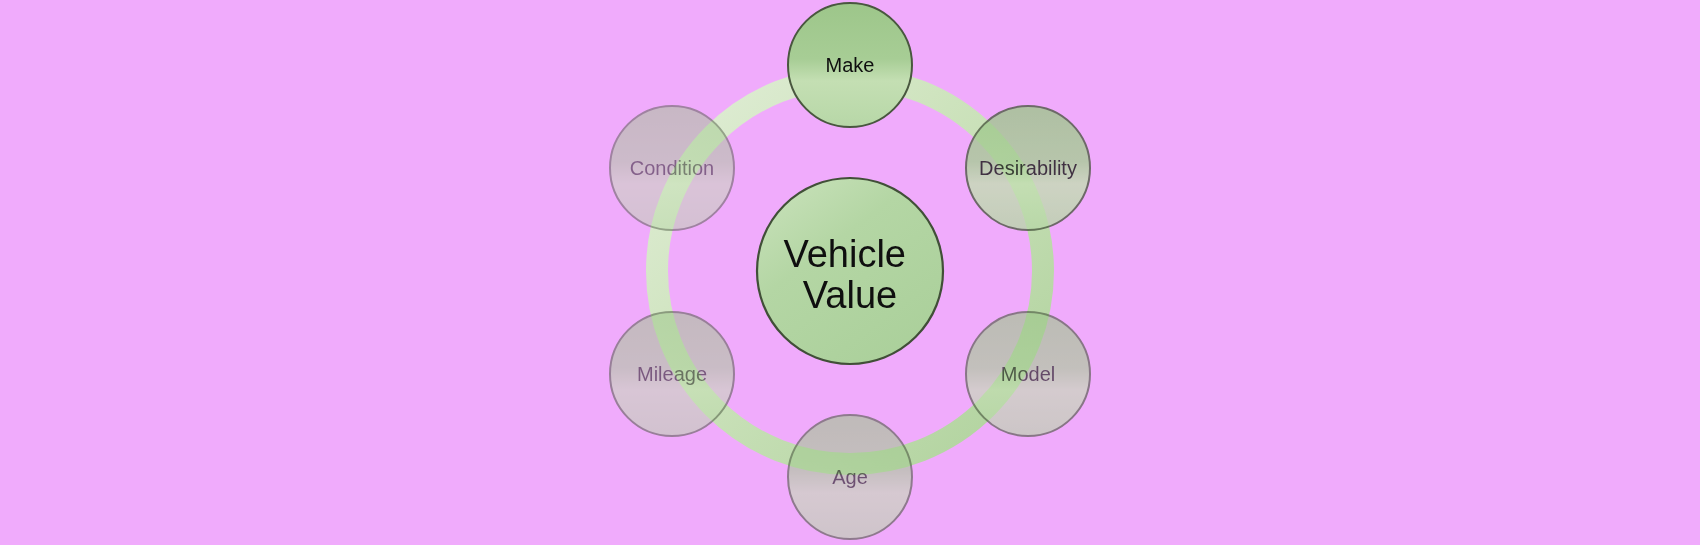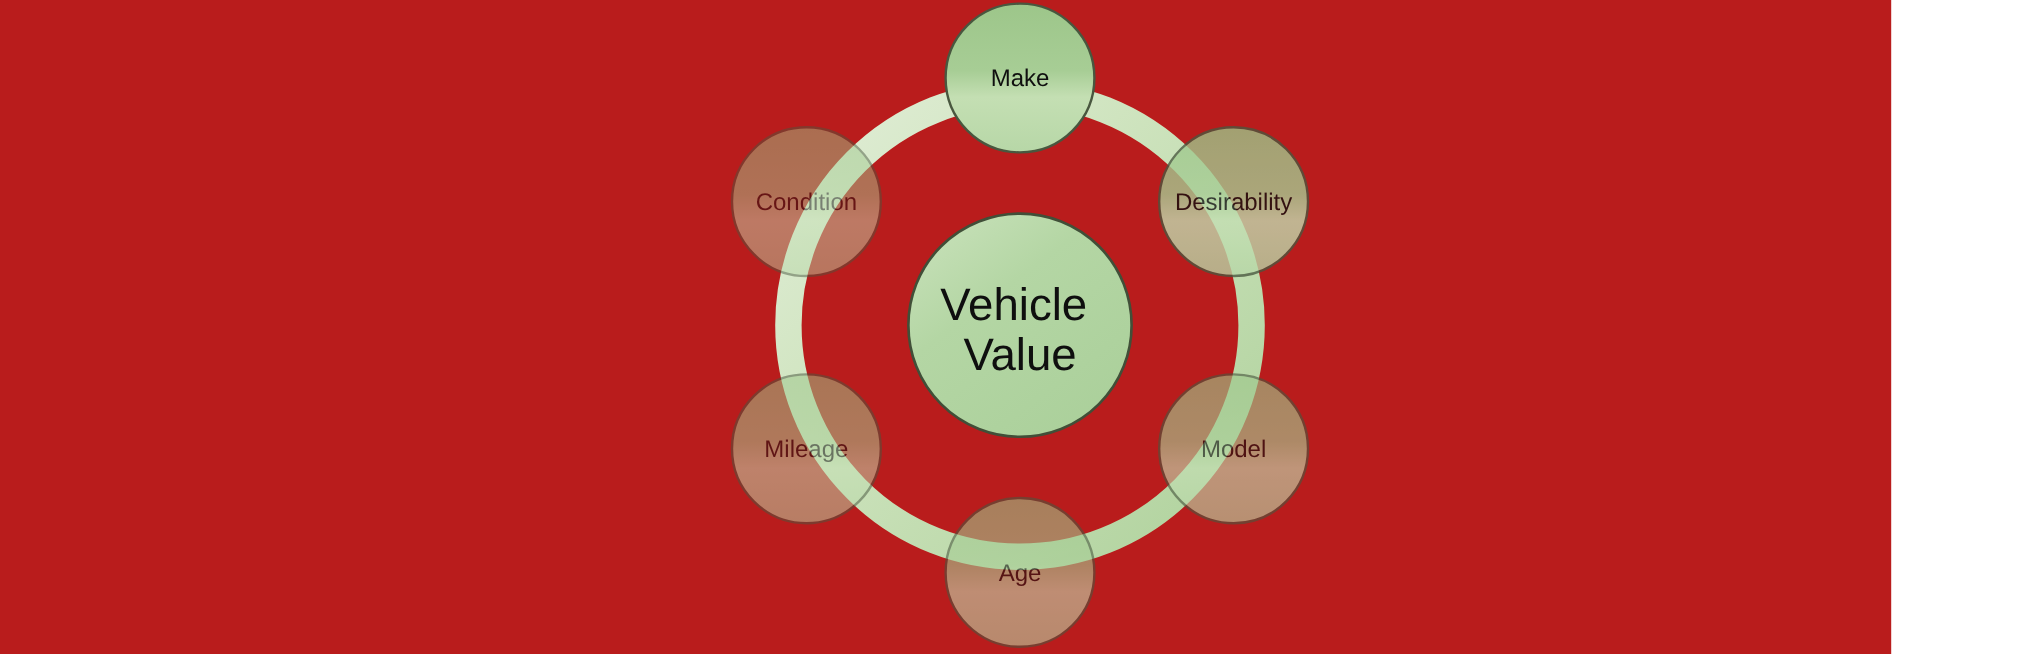--- a/index.html
+++ b/index.html
@@ -1,20 +1,20 @@
 <!DOCTYPE html>
 <html><head>
 <meta charset="utf-8">
 <style>
   html, body { margin: 0; padding: 0; background: #ffffff; }
   .stage {
     position: relative;
-    width: 1576px;
+    width: 1700px;
     height: 545px;
-    background: #b91c1c;
+    background: #f0abfc;
     overflow: hidden;
     font-family: "Liberation Sans", sans-serif;
   }
   svg { display: block; }
   .node circle {
     stroke: #49573f;
     stroke-width: 2;
   }
   .node text, .center-label {
     fill: #0f0f0f;

